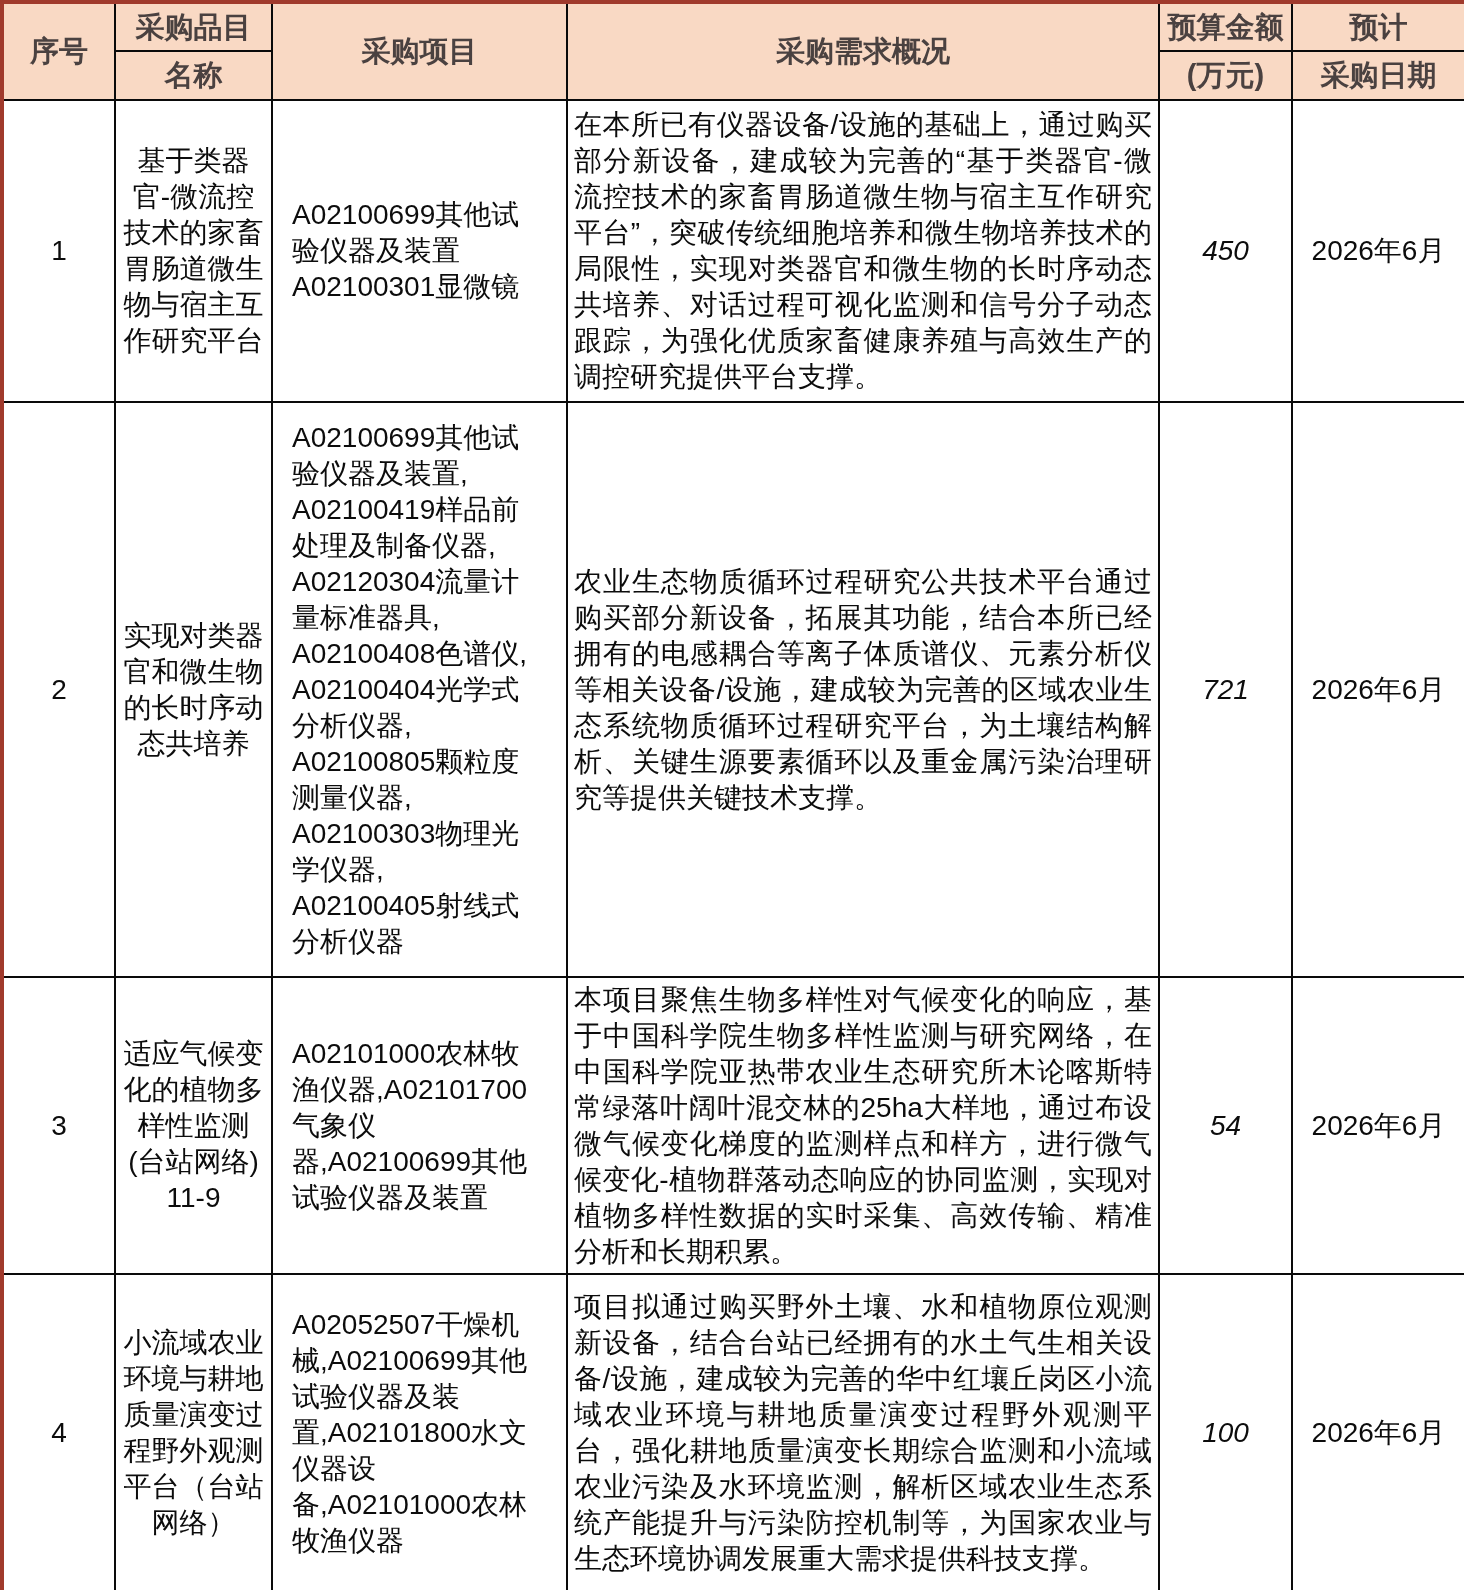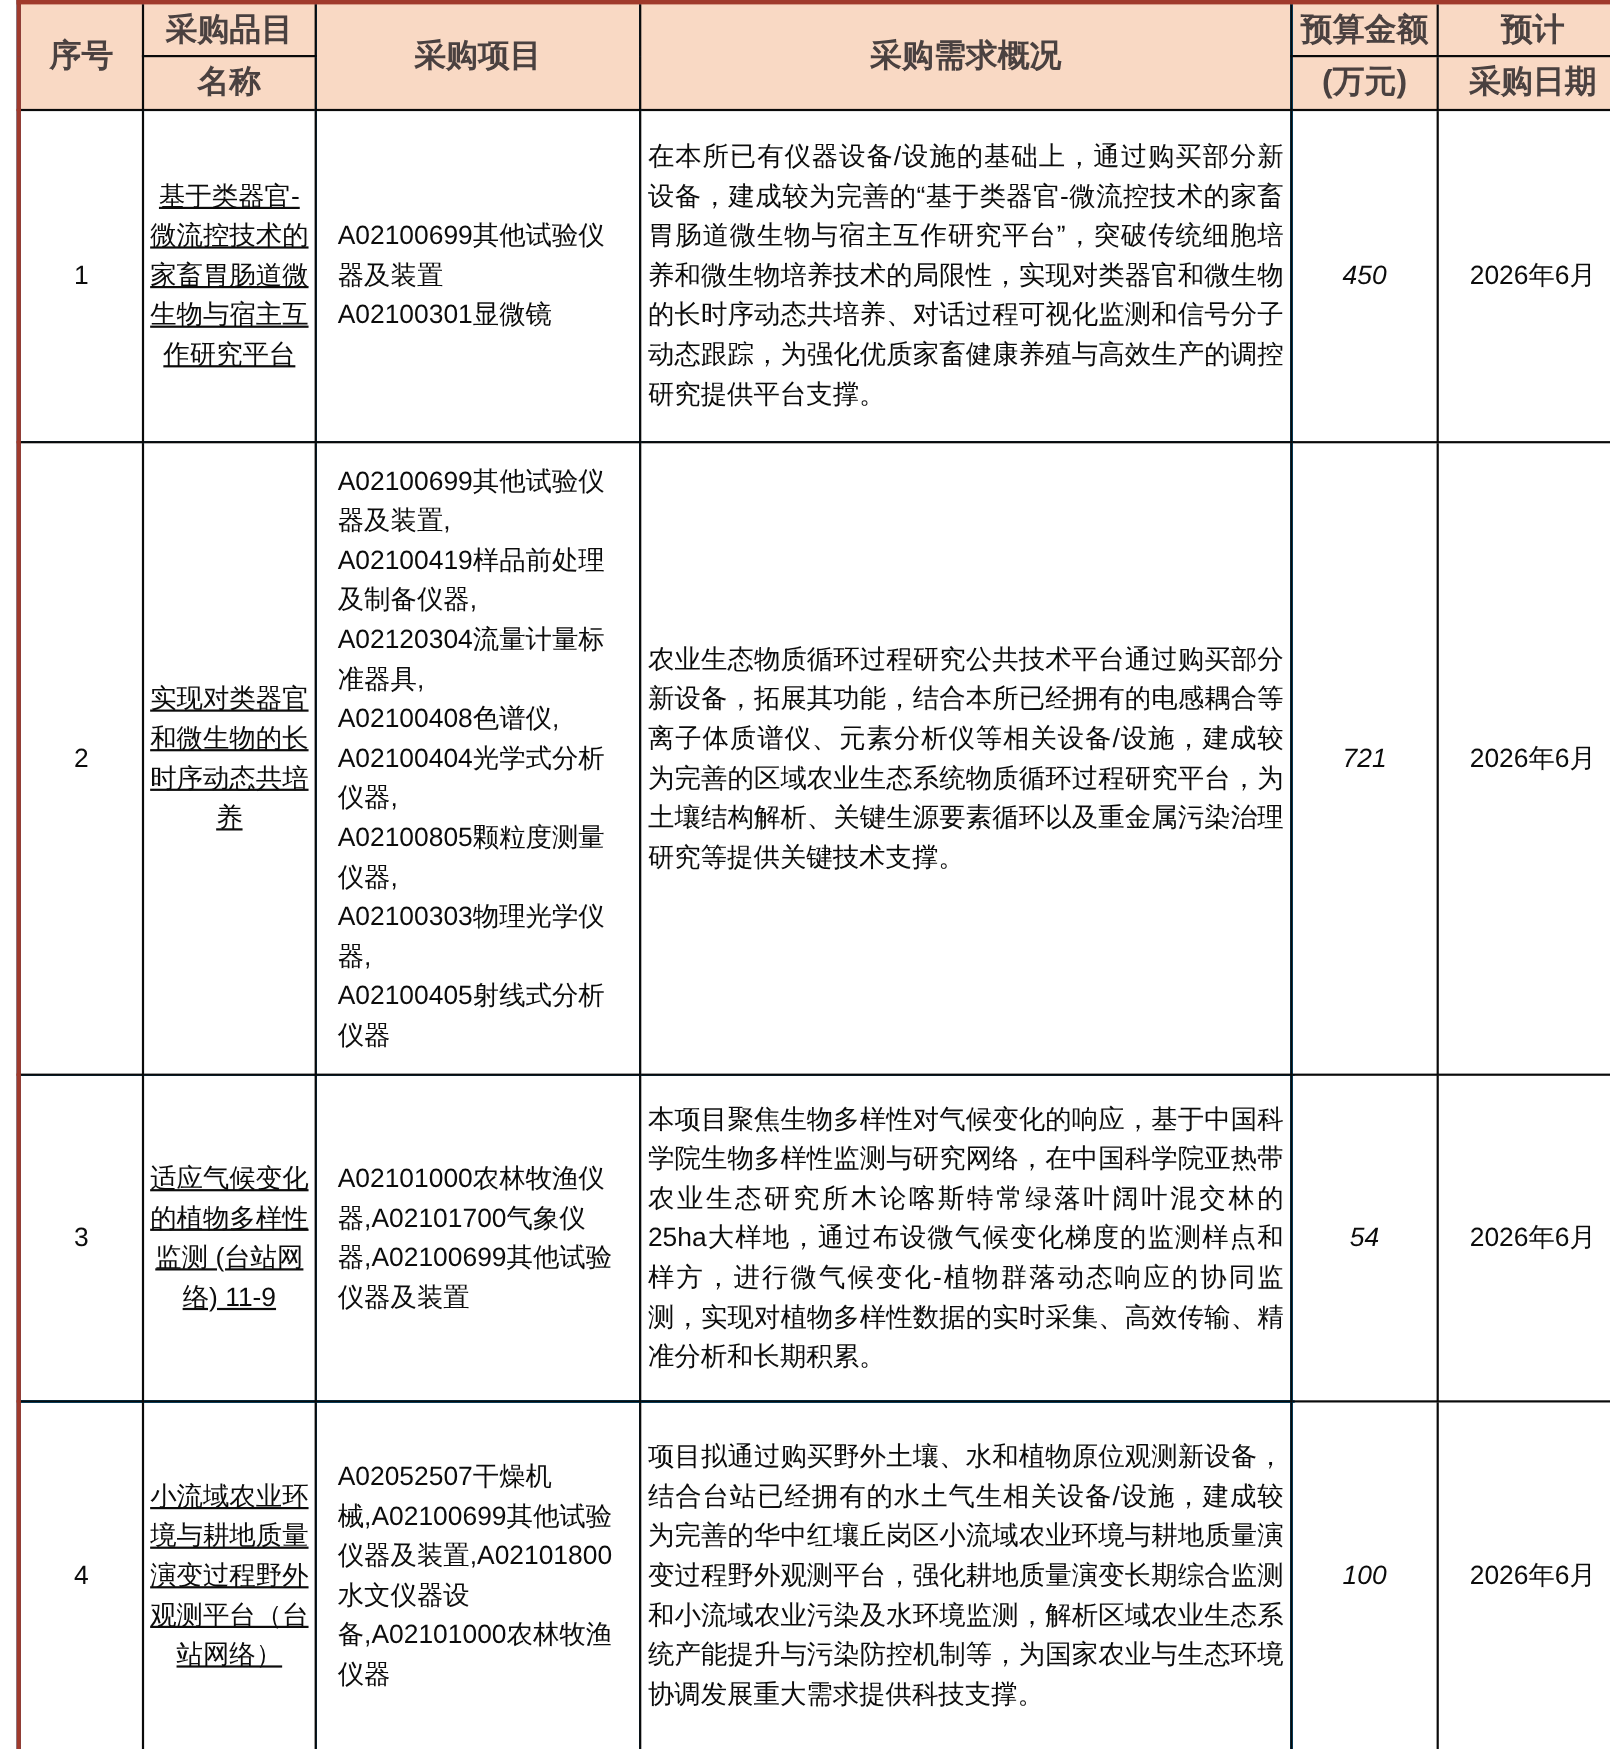--- a/index.html
+++ b/index.html
@@ -5,22 +5,21 @@
   html, body {
     margin: 0;
     padding: 0;
     background: #ffffff;
     font-family: "Liberation Sans", sans-serif;
   }
   .page {
     width: 1162px;
     height: 1590px;
     box-sizing: border-box;
-    background: #0369a1;
-    margin-left: 15px;
+    background: #84cc16;
   }
   table.proc {
     width: 1464px;
     height: 1590px;
     border-collapse: collapse;
     table-layout: fixed;
     border: 4px solid #a03a2c; 
   }
   table.proc th, table.proc td {
     border: 2px solid #0a0a0a;
@@ -32,32 +31,32 @@
     color: #4a4140;
     font-weight: bold;
     font-size: 29px;
     text-align: center;
     vertical-align: middle;
     padding: 0 4px;
     line-height: 1.2;
   }
   table.proc td {
     color: #0c0c0c;
-    font-size: 24px;
+    font-size: 28px;
     line-height: 36px;
     vertical-align: middle;
     background: #ffffff;
   }
   tr.hdr-row { height: 49px; }
   tr.row-1 { height: 302px; }
   tr.row-2 { height: 575px; }
   tr.row-3 { height: 297px; }
   tr.row-4 { height: 318px; }
   td.seq-cell    { text-align: center; padding: 0 4px; }
-  td.name-cell   { text-align: center; padding: 0 4px; text-decoration: underline; }
+  td.name-cell   { text-align: center; padding: 0 4px; }
   td.items-cell  { text-align: left; padding: 0 19px; white-space: pre-wrap; overflow-wrap: break-word; }
   td.overview-cell { text-align: justify; padding: 0 6px; overflow-wrap: break-word; }
   td.budget-cell { text-align: center; padding: 0 4px; font-style: italic; }
   td.date-cell   { text-align: center; padding: 0 4px; }
 </style>
 </head>
 <body>
 
 <div class="page">
   <table class="proc">

